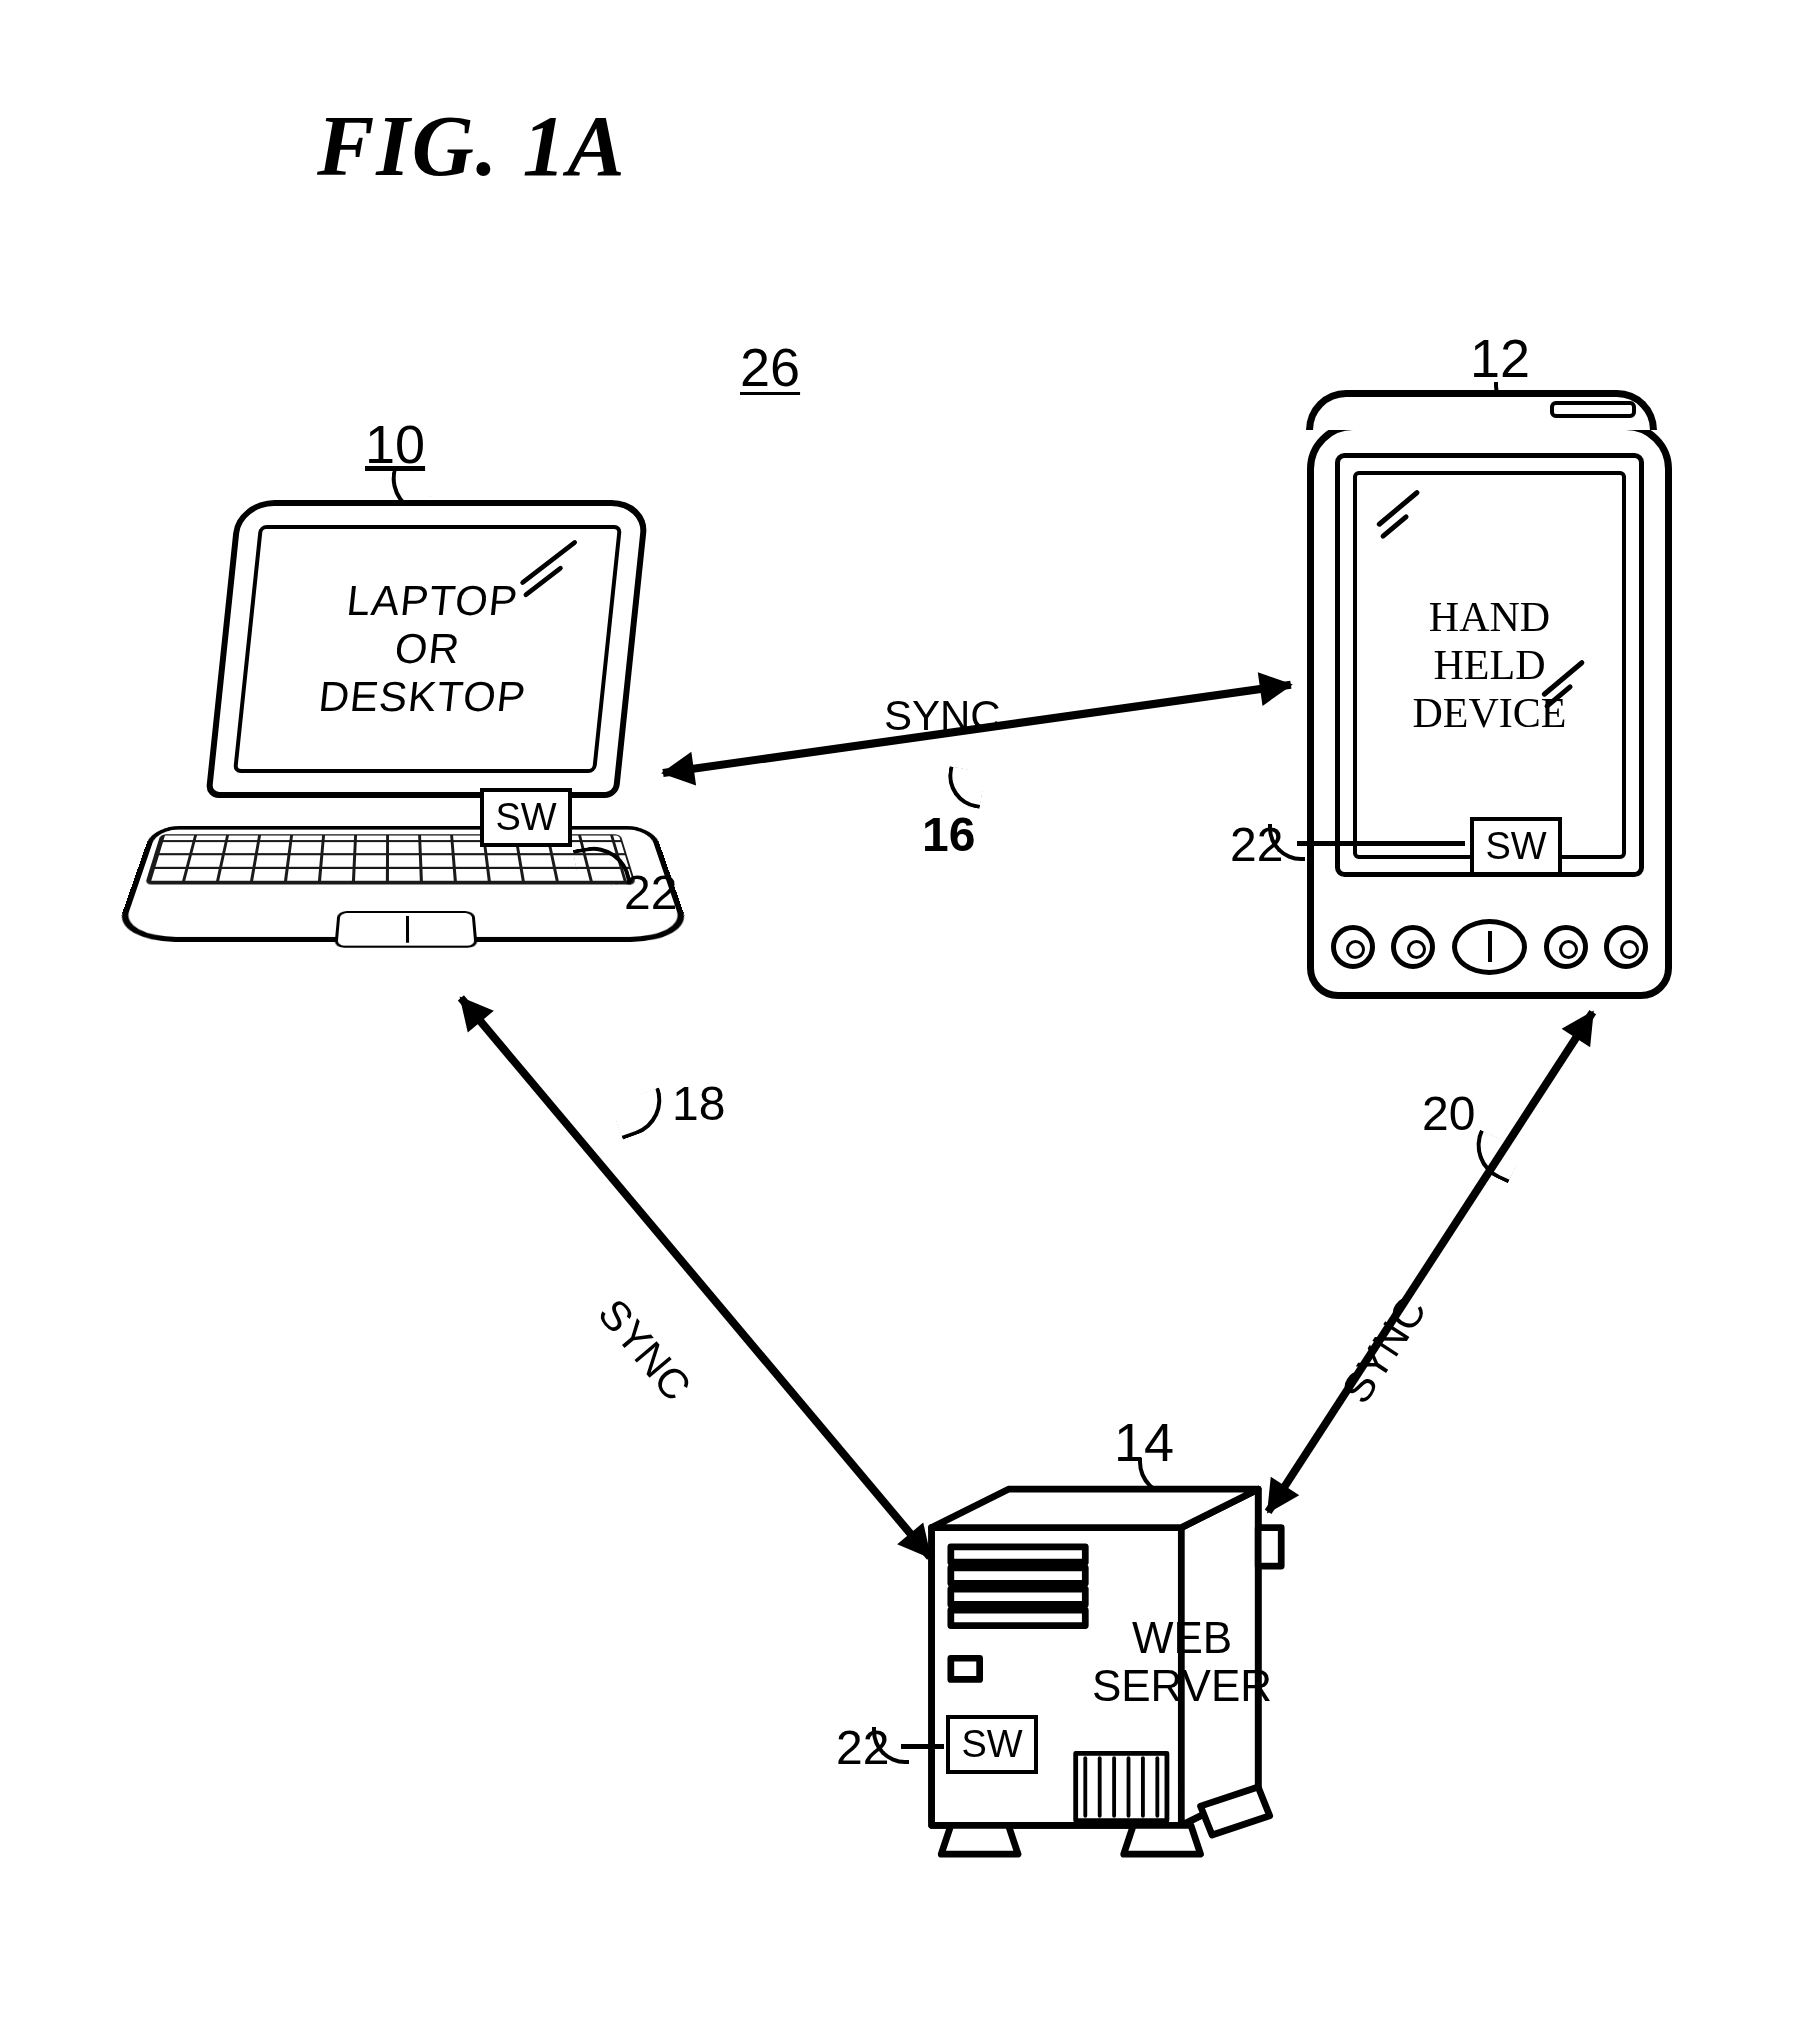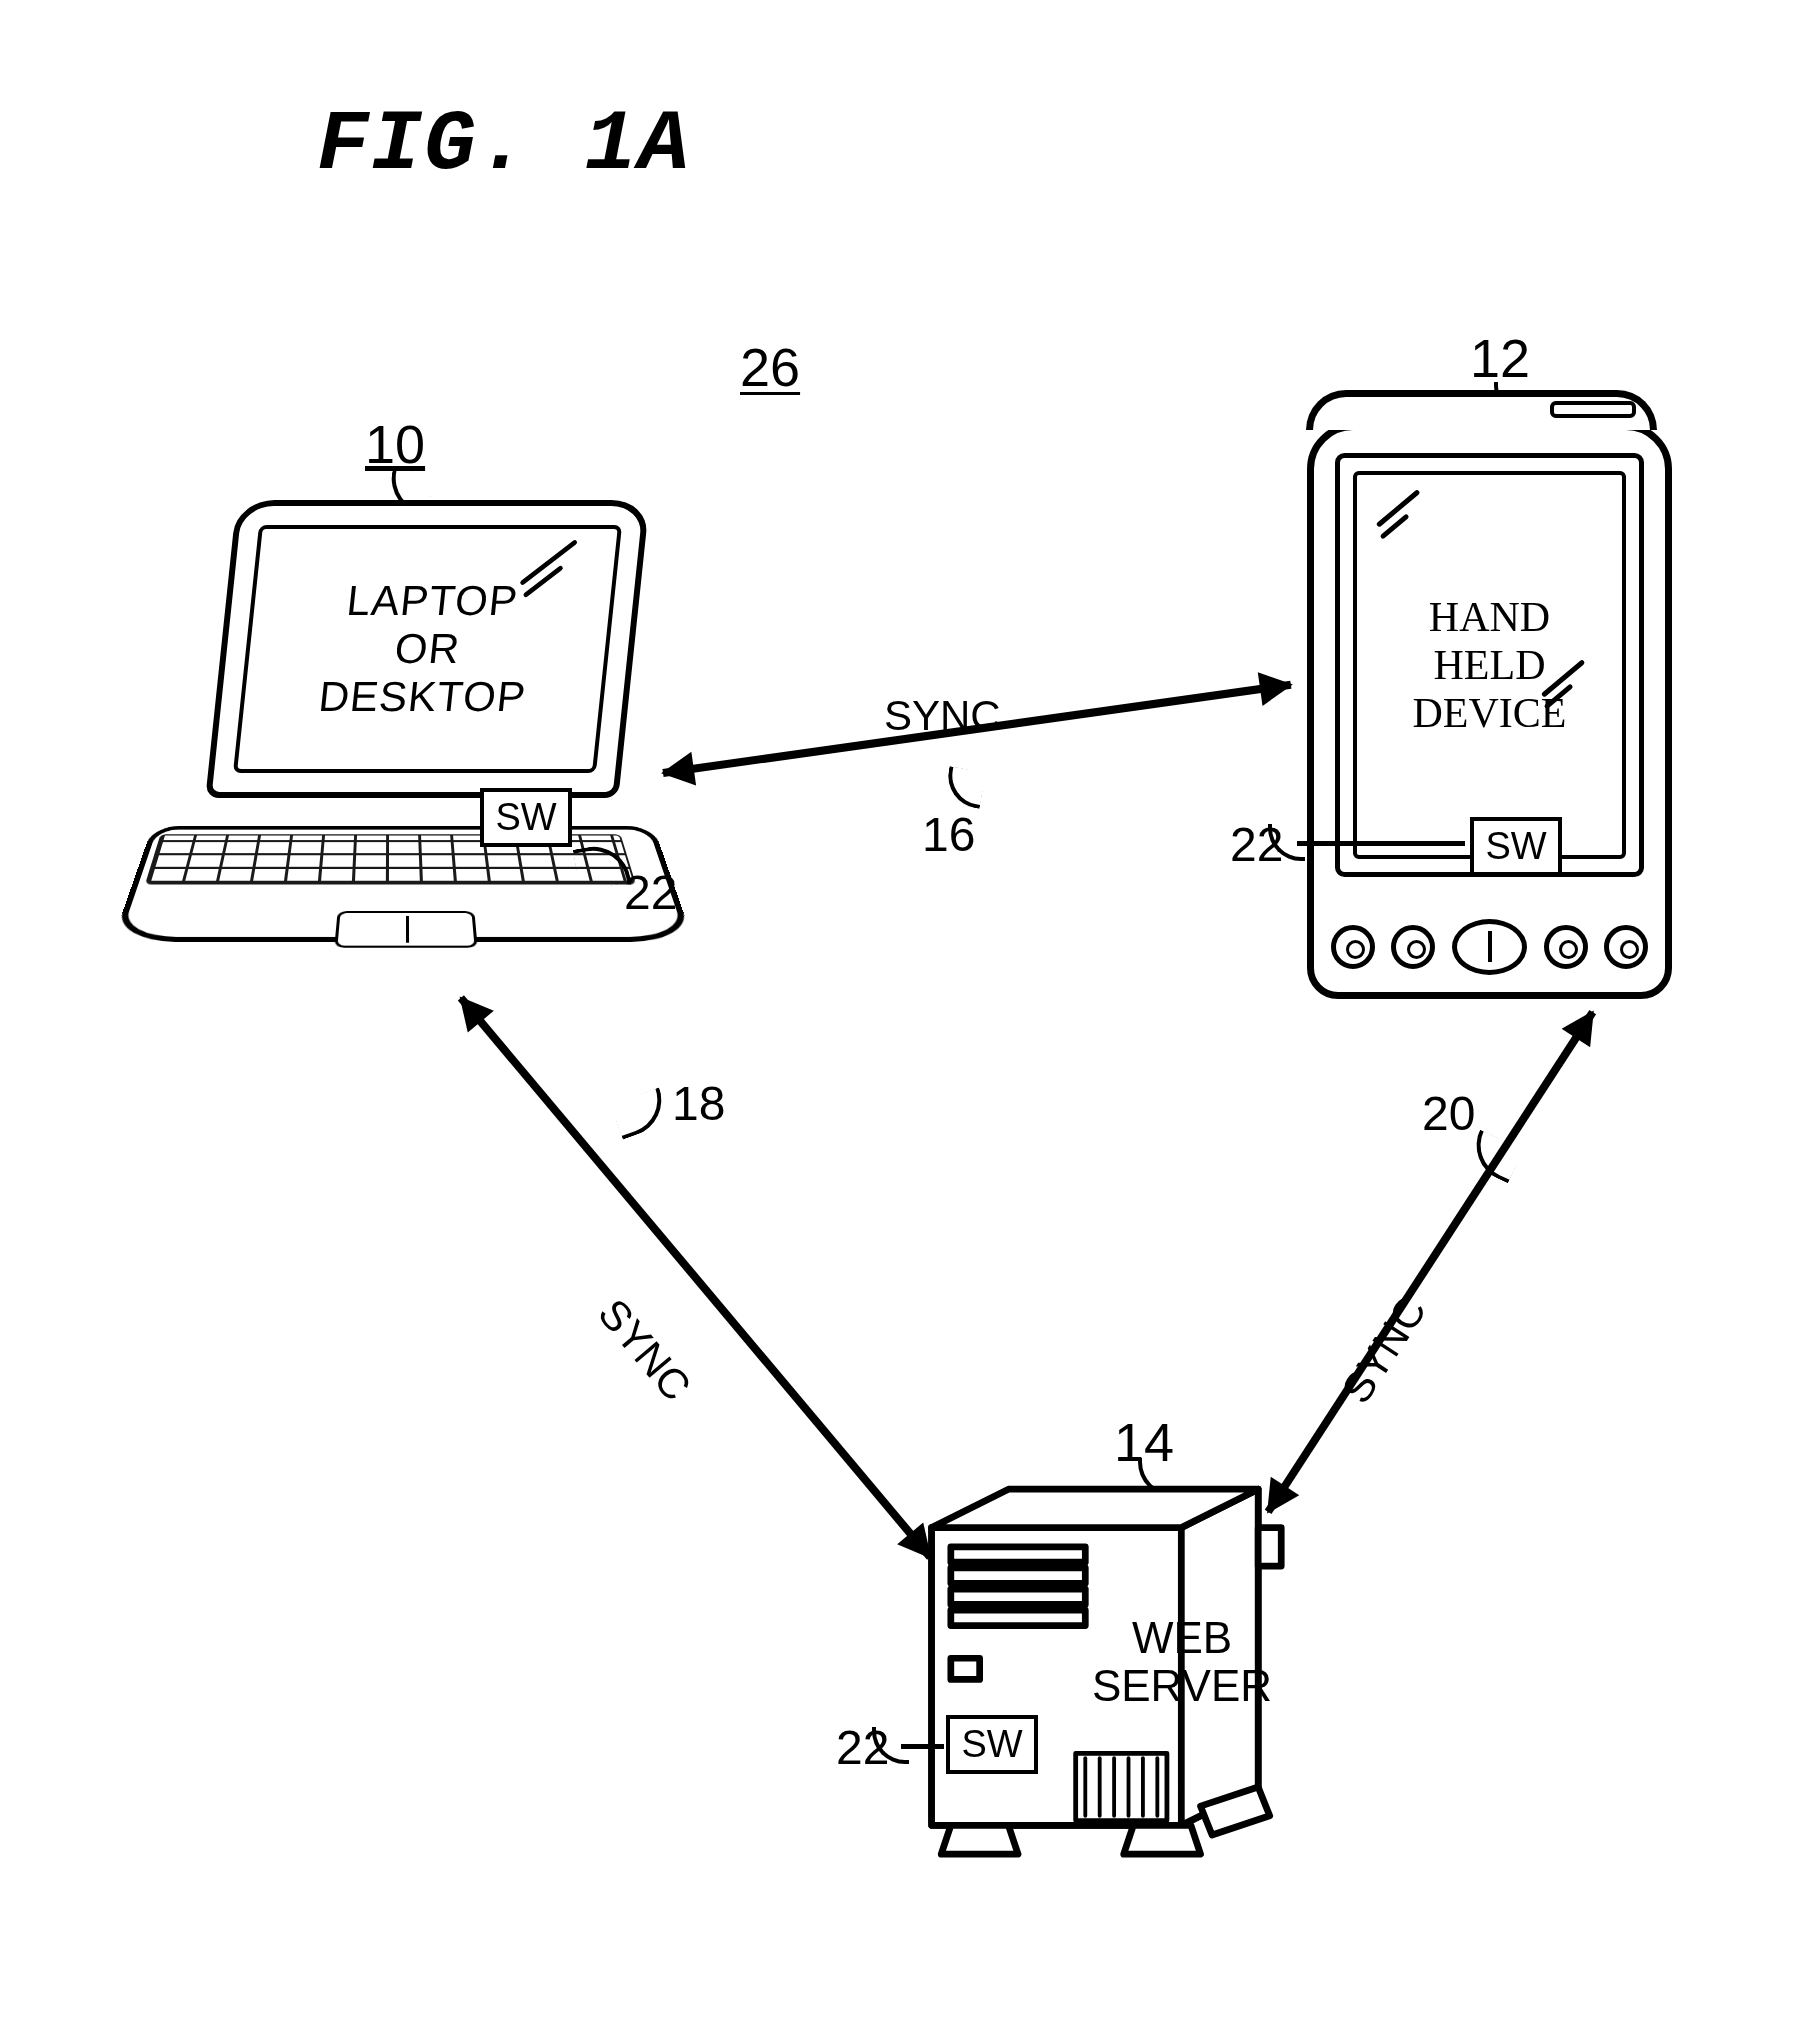--- a/index.html
+++ b/index.html
@@ -11,21 +11,21 @@
   .stage {
     position: relative;
     width: 1814px;
     height: 2025px;
     background: #fff;
   }
   .fig-title {
     position: absolute;
     left: 317px;
     top: 96px;
-    font-family: Liberation Mono, monospace;
+    font-family: Liberation Serif, serif;
     font-style: italic;
     font-weight: bold;
     font-size: 86px;
     letter-spacing: 1.9px;
   }
   .prior-art {
     position: absolute;
     left: 336px;
     top: 231px;
     font-family: "Arial Narrow", Arial, sans-serif;
@@ -313,21 +313,21 @@
   
   .arrow-16 {
     left: 663px; top: 769px;
     width: 634px;
     transform: rotate(-8deg);
   }
   .sync-16 {
     position:absolute; left:884px; top:692px;
     font-family:"Arial Narrow",Arial; font-size:42px;
   }
-  .ref-16 { position:absolute; left:922px; top:807px; font-family:"Arial Narrow",Arial; font-size:48px;}
+  .ref-16 { position:absolute; left:922px; top:807px; font-family:"Arial Narrow",Arial; font-size:48px;font-weight:bold;}
   .lead-16 {
     position:absolute; left:946px; top:769px;
     width:33px;height:33px;
     border-left:4.8px solid #000; border-bottom:4.8px solid #000;
     border-bottom-left-radius:33px;
     transform: rotate(10deg);
   }
 
   
   .arrow-18 {

